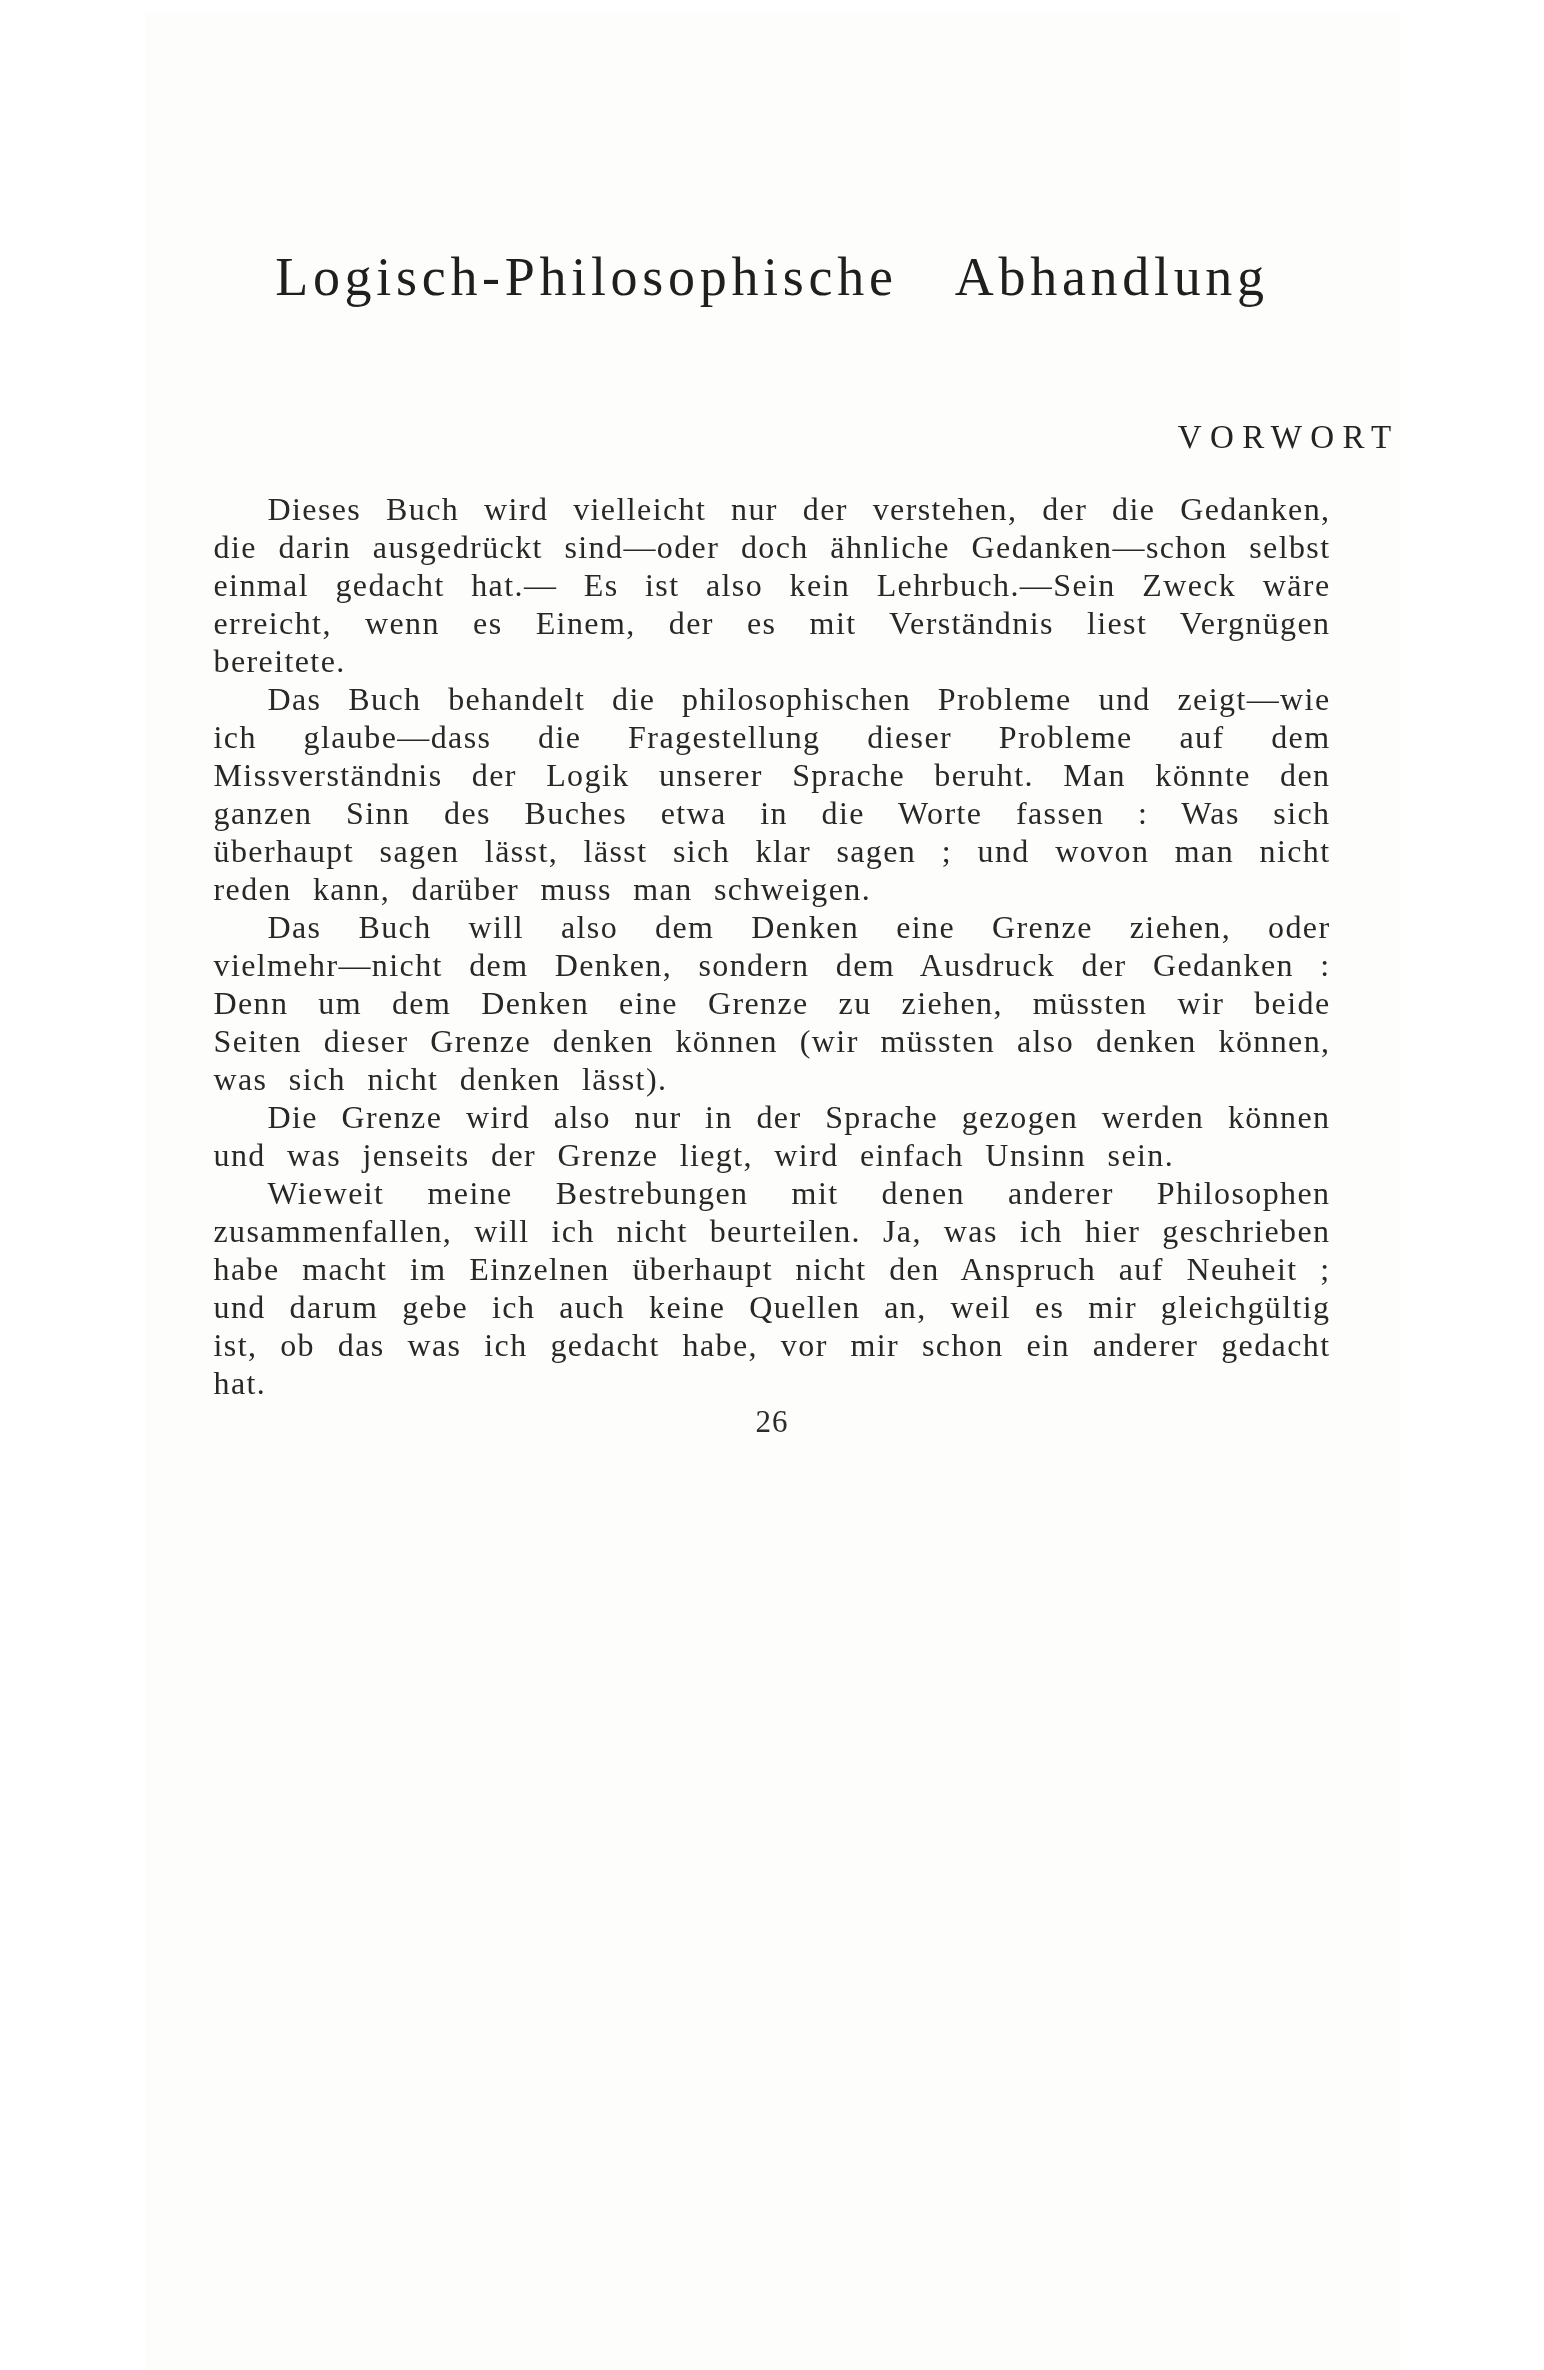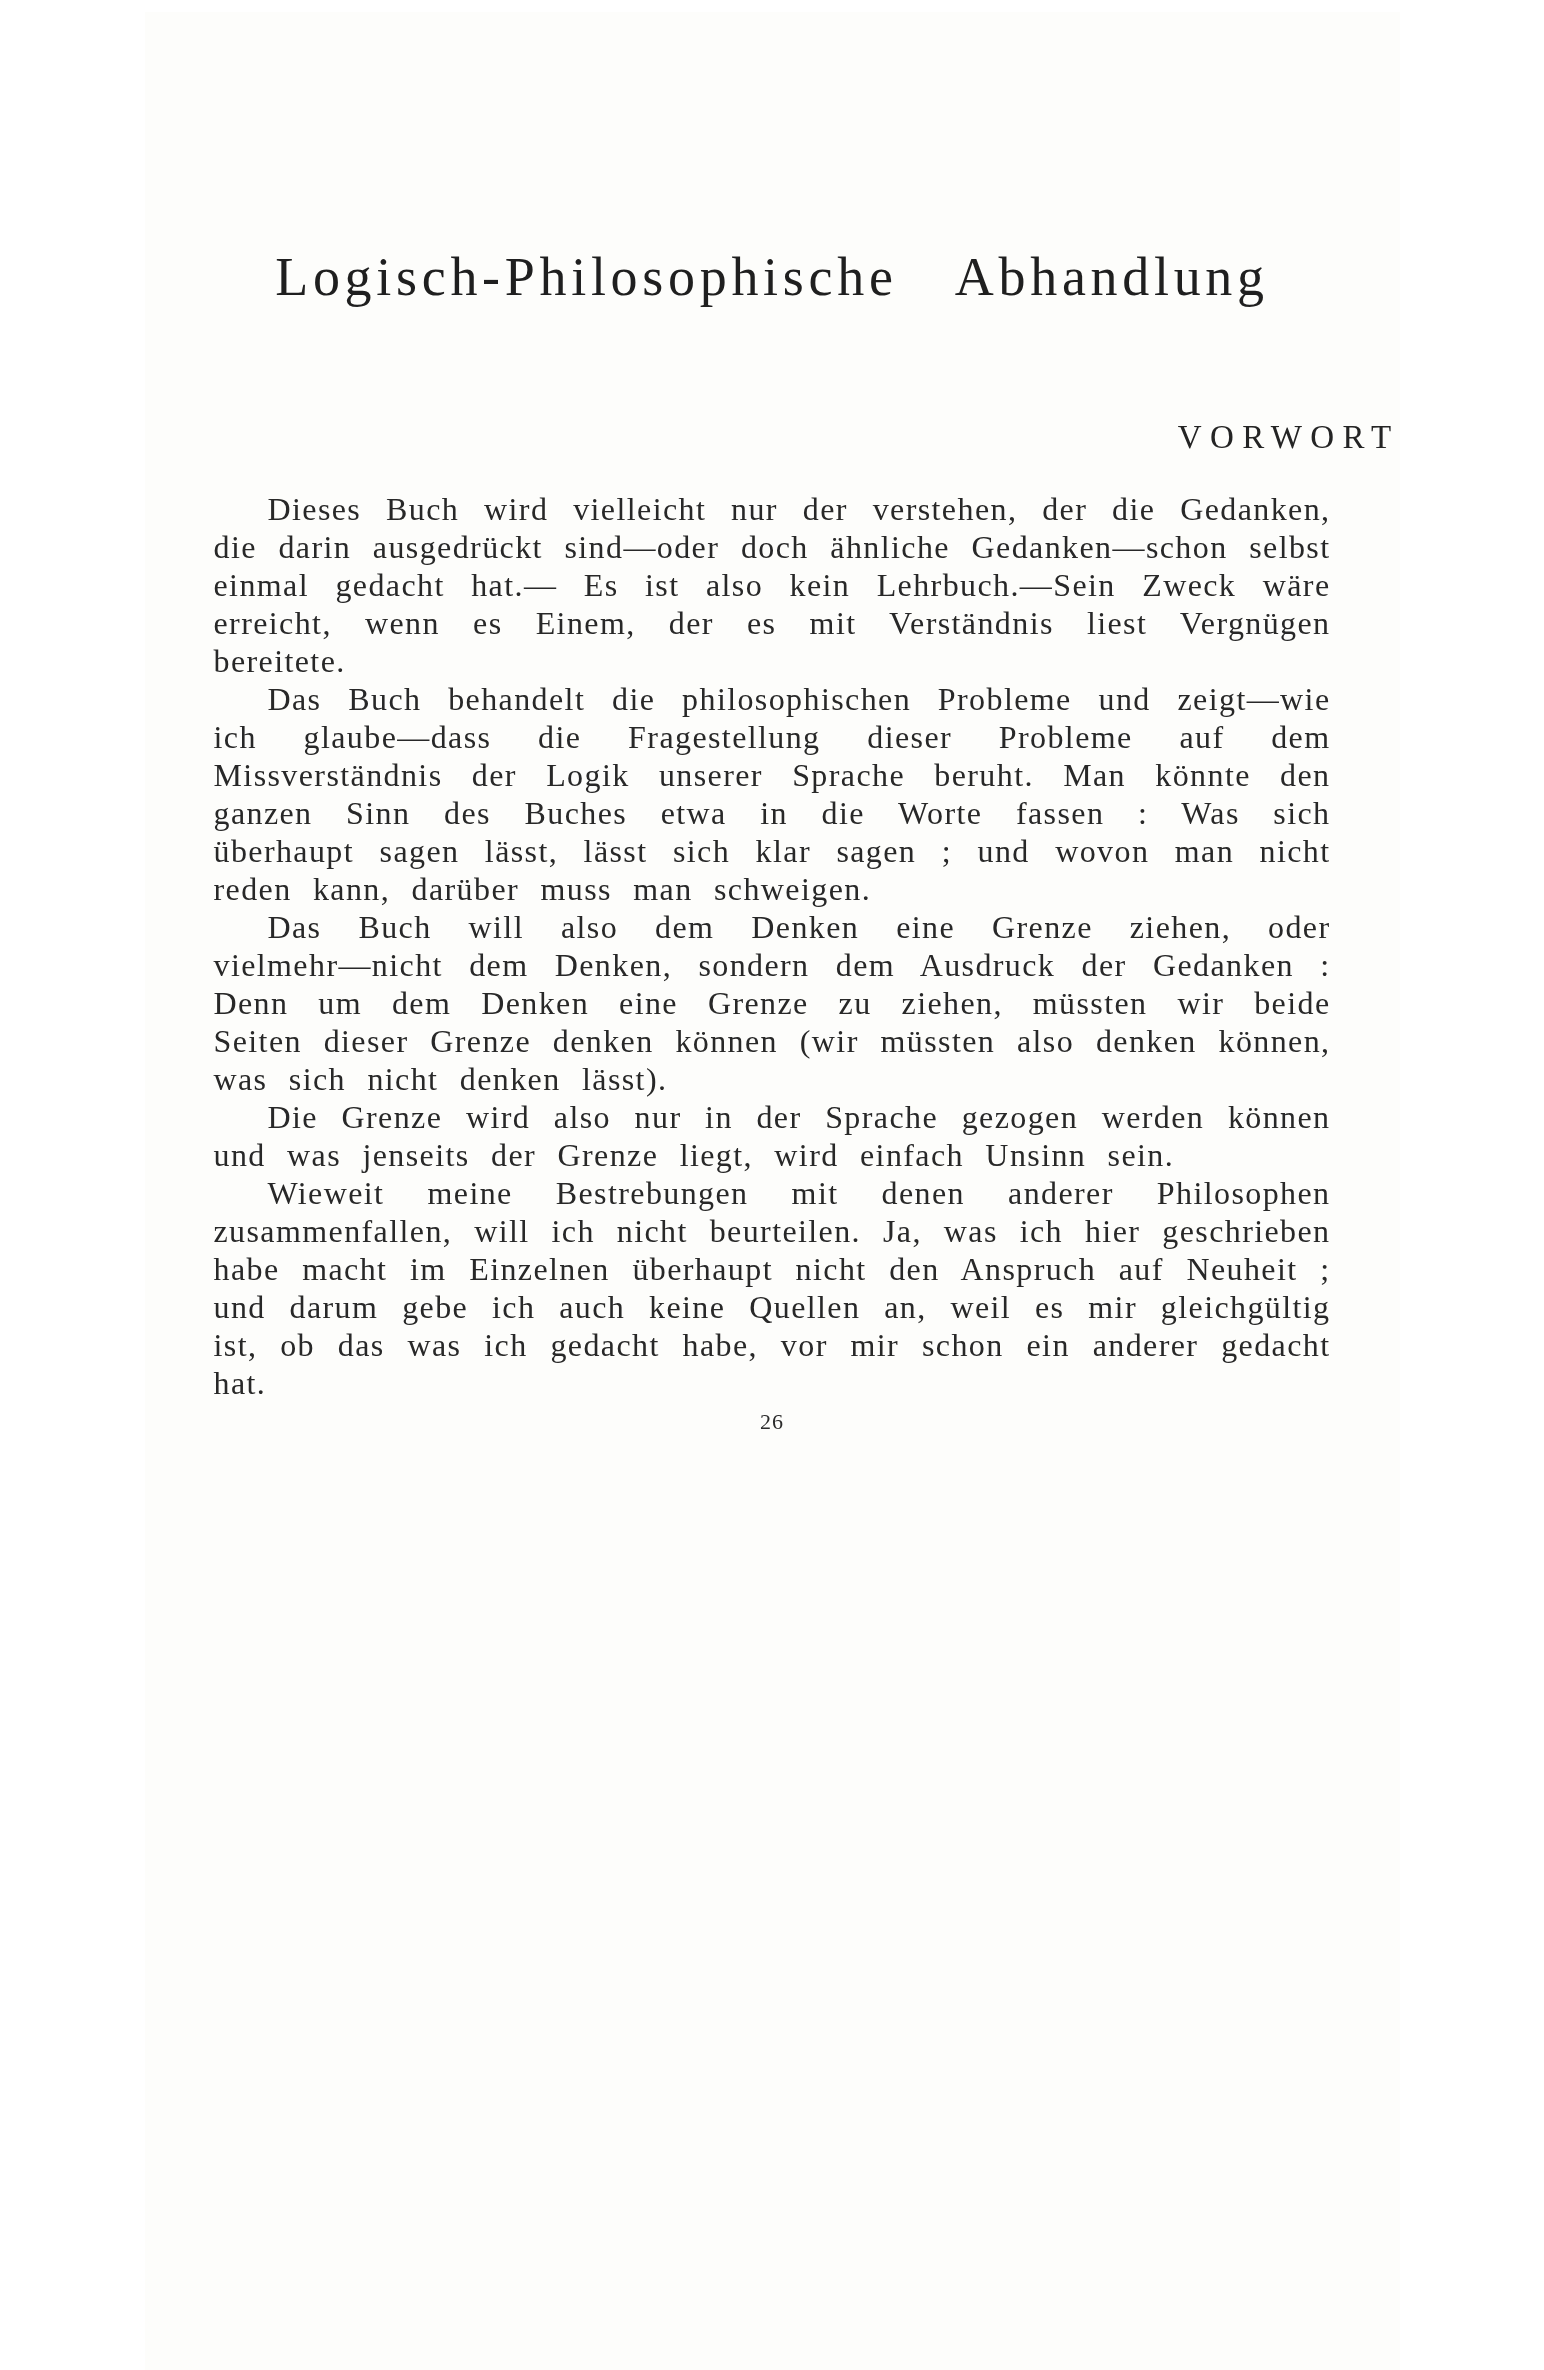--- a/index.html
+++ b/index.html
@@ -48,21 +48,21 @@
       font-family: Liberation Serif, serif;
     }
     .body-text p {
       margin: 0;
       text-indent: 54px;
     }
     .page-number {
       margin-top: 0.9px;
       text-align: center;
       text-indent: 0;
-      font-size: 22px;
+      font-size: 31px;
       letter-spacing: 0.9px;
       word-spacing: normal;
       color: #2b2b2b;
     }
   </style>
 </head>
 <body>
 
 <div class="page">
 

